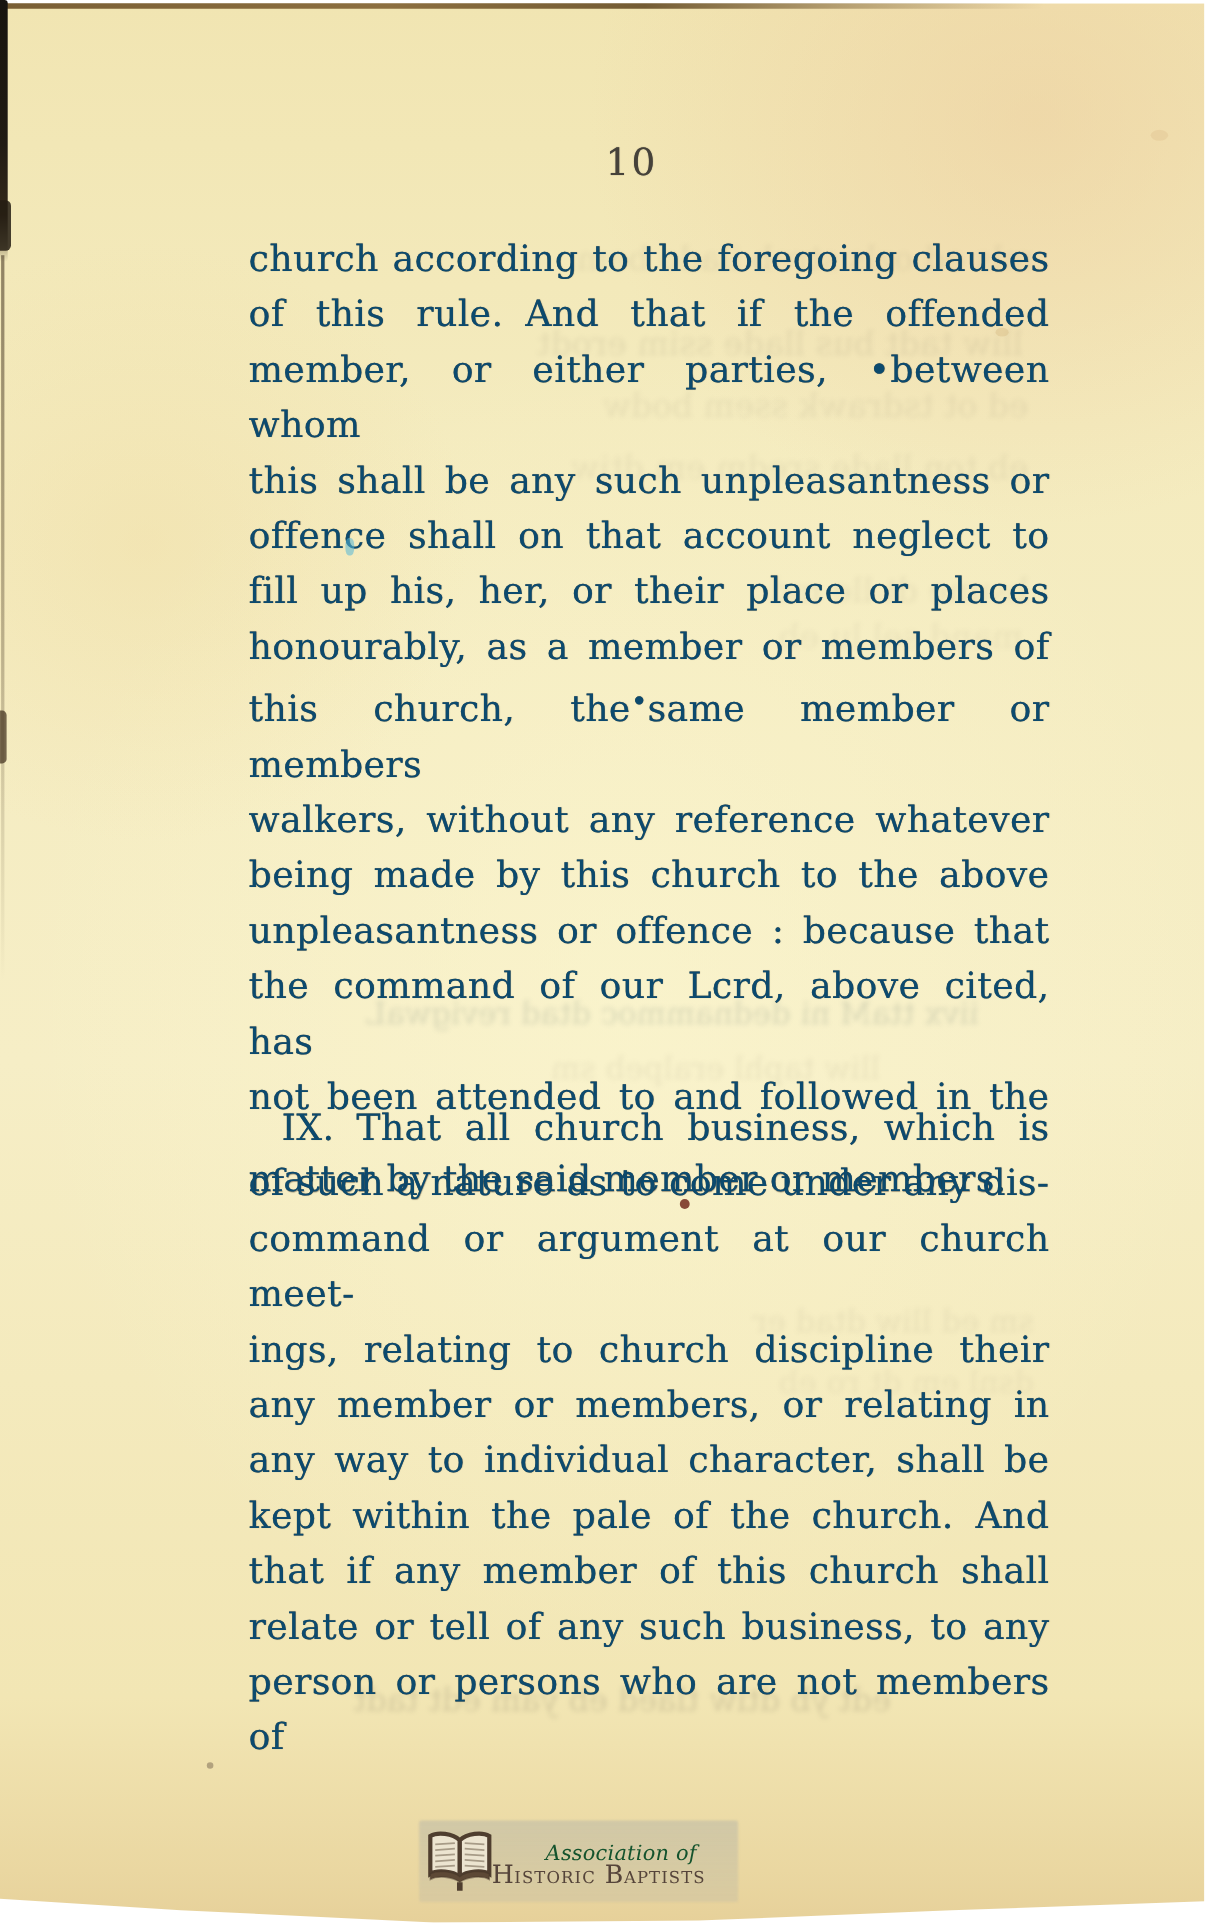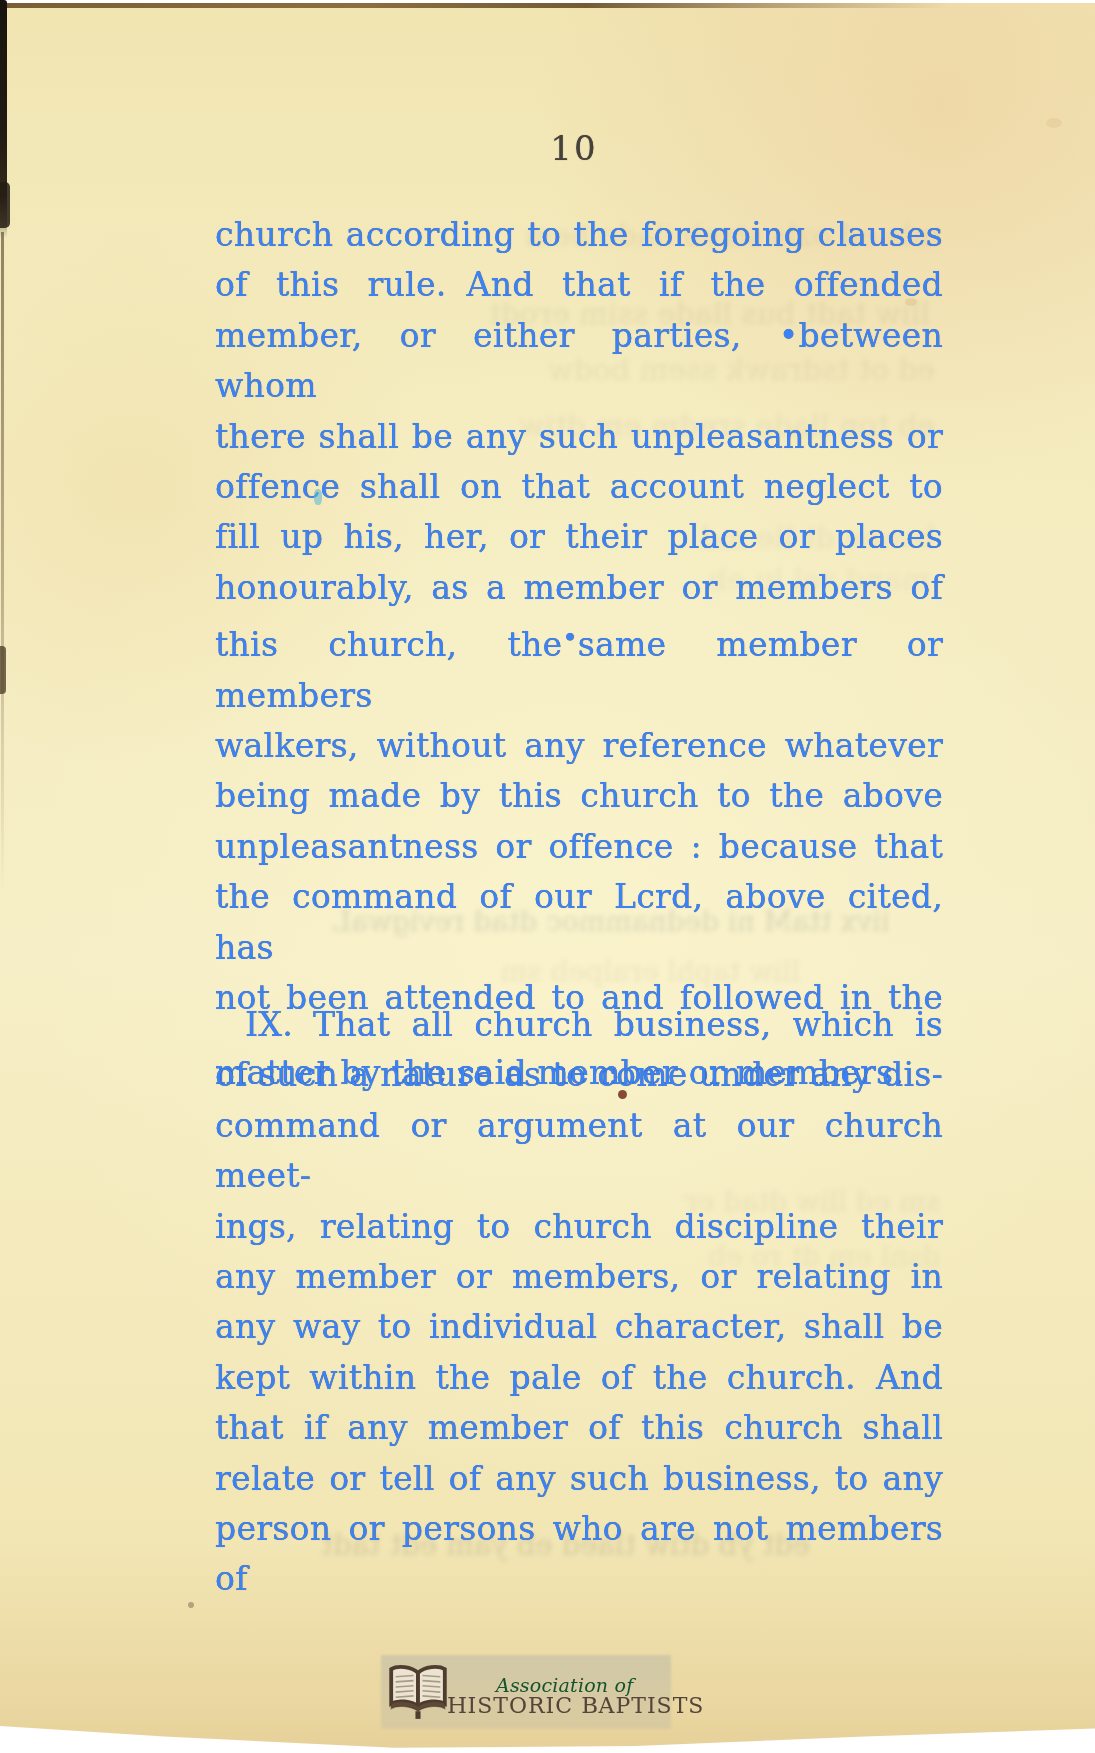--- a/index.html
+++ b/index.html
@@ -33,22 +33,22 @@
     background:linear-gradient(to bottom, rgba(62,46,28,.55), rgba(62,46,28,.30) 55%, rgba(62,46,28,0) 100%);
   }
   .edge-blob-b{position:absolute;left:0;top:646px;width:6px;height:48px;border-radius:0 4px 4px 0;background:#4a3824;opacity:.75;}
   
   .page-number{
     position:absolute;left:544px;top:128px;width:60px;
     font-size:34px;color:#46423a;letter-spacing:2px;text-align:center;
     text-shadow:0 0 0.8px rgba(70,66,58,.8);
   }
   .para{
-    position:absolute;left:215px;width:728px;
-    font-size:33px;line-height:50.4px;color:#3b82f6;
+    position:absolute;left:226px;width:728px;
+    font-size:33px;line-height:50.4px;color:#0c4a6e;
     letter-spacing:0.3px;
     text-shadow:0.3px 0.3px 0.7px rgba(64,58,46,.45), 0 0 0.6px rgba(64,58,46,.55);
   }
   .para1{top:210px;}
   .para2{top:1000px;}
   .tline{text-align:justify;text-align-last:justify;white-space:normal;}
   .tline.lastline{text-align-last:left;margin-top:24px;}
   .tline.firstline-indent{text-indent:30px;}
   .seg-italic{}
   .seg-gap{display:inline-block;width:20px;}
@@ -70,21 +70,21 @@
   .wm-book{position:absolute;left:386px;top:1664px;width:64px;height:60px;}
   .wm-line1{
     position:absolute;left:496px;top:1674px;
     font-style:italic;font-size:19px;color:#14532d;letter-spacing:.2px;
   }
   .wm-line2{
     position:absolute;left:447px;top:1692px;
     color:#55443a;letter-spacing:.5px;white-space:nowrap;
   }
   .wm-cap{font-size:23px;}
-  .wm-rest{font-size:22px;letter-spacing:1px;}
+  .wm-rest{font-size:15px;letter-spacing:1px;}
   .wm-space{display:inline-block;width:8px;}
 </style>
 </head>
 <body>
 
 <div class="page-bg"></div>
 
 <div class="top-line"></div>
 <div class="edge-strip-top"></div>
 <div class="edge-blob-a"></div>
@@ -103,21 +103,21 @@
     <div class="ghost" style="left: 540px; top: 1185px; width: 400px; font-size: 28px; color: rgb(138, 130, 104); opacity: 0.12;">sm ed lliw dtad er</div>
     <div class="ghost" style="left: 560px; top: 1240px; width: 380px; font-size: 28px; color: rgb(138, 130, 104); opacity: 0.1;">dsnl em dt ro eb</div>
     <div class="ghost" style="left: 165px; top: 1528px; width: 645px; font-size: 29px; color: rgb(133, 126, 102); opacity: 0.26;">edt yb dtiw tlaed eb yam edt tadt</div>
   </div>
 
 <div class="page-number">10</div>
 <div class="para para1" id="para-0">
     <div class="tline"><span>church according to the foregoing clauses</span></div>
     <div class="tline"><span>of this rule.</span><span class="seg-gap"></span><span>And that if the offended</span></div>
     <div class="tline"><span>member, or either parties, •between whom</span></div>
-    <div class="tline"><span>there shall be any such unpleasantness or</span></div>
+    <div class="tline"><span>this shall be any such unpleasantness or</span></div>
     <div class="tline"><span>offence shall on that account neglect to</span></div>
     <div class="tline"><span>fill up his, her, or their place or places</span></div>
     <div class="tline"><span class="seg-italic">honourably,</span><span> as a member or members of</span></div>
     <div class="tline"><span>this church, the</span><span class="seg-supdot">•</span><span>same member or members</span></div>
     <div class="tline"><span>walkers, without any reference whatever</span></div>
     <div class="tline"><span>being made by this church to the above</span></div>
     <div class="tline"><span>unpleasantness or offence : because that</span></div>
     <div class="tline"><span>the command of our Lcrd, above cited, has</span></div>
     <div class="tline"><span>not been attended to and followed in the</span></div>
     <div class="tline lastline"><span>matter by the said member or members.</span></div>

